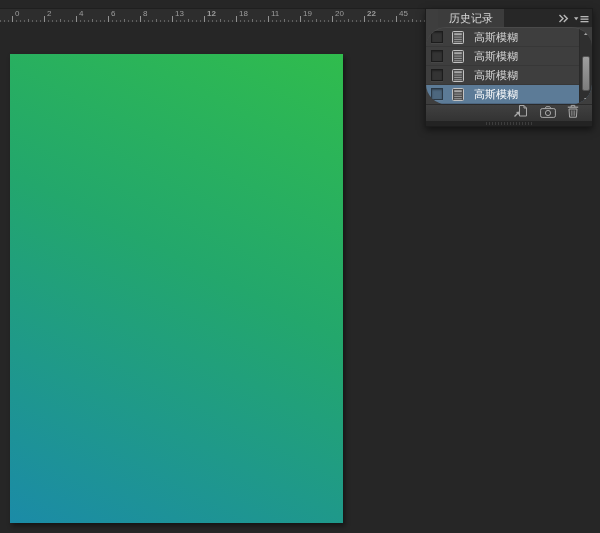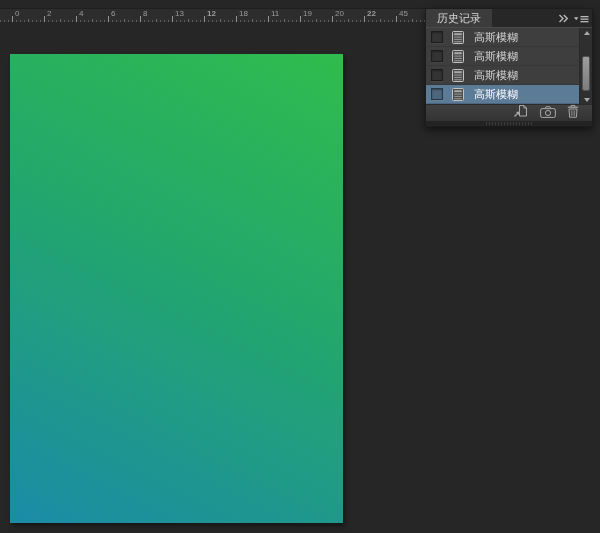--- a/index.html
+++ b/index.html
@@ -31,36 +31,36 @@
   }
 
   
   .panel {
     position:absolute; left:425px; top:8px; width:168px;
     border:1px solid #1c1c1c; background:var(--panel-bg);
     box-shadow:0 3px 7px rgba(0,0,0,0.5);
   }
   .panel-header {
     position:relative; height:18px; background:var(--panel-header-bg);
-    display:flex; align-items:flex-start;
+    display:flex; align-items:flex-start;margin-left:12px;
   }
   .panel-tab {
     background:var(--panel-tab-bg); color:var(--panel-tab-text);
     font-size:11px; line-height:18px; padding:0 11px; cursor:default;
     white-space:nowrap;
   }
   .header-icons {
     position:absolute; right:3px; top:0; height:18px;
     display:flex; align-items:center; gap:5px;
   }
   .header-icon-btn { display:flex; align-items:center; }
 
   .rows {
     position:relative; background:var(--panel-bg);
-    border-top:1px solid #4a4a4a; height:77px; overflow:hidden;
+    border-top:1px solid #4a4a4a; height:77px; overflow:hidden;border-radius:20px;
   }
   .hrow {
     height:19px; display:flex; align-items:center;
     padding-left:5px; padding-right:14px;
     border-bottom:1px solid #373737; cursor:default;
   }
   .hrow.selected { background:var(--selected-row-bg); border-bottom-color:#4d6largest; border-bottom-color:#4d6680; }
   .chkwell {
     width:12px; height:12px; flex:0 0 12px;
     background:rgba(0,0,0,0.16);

